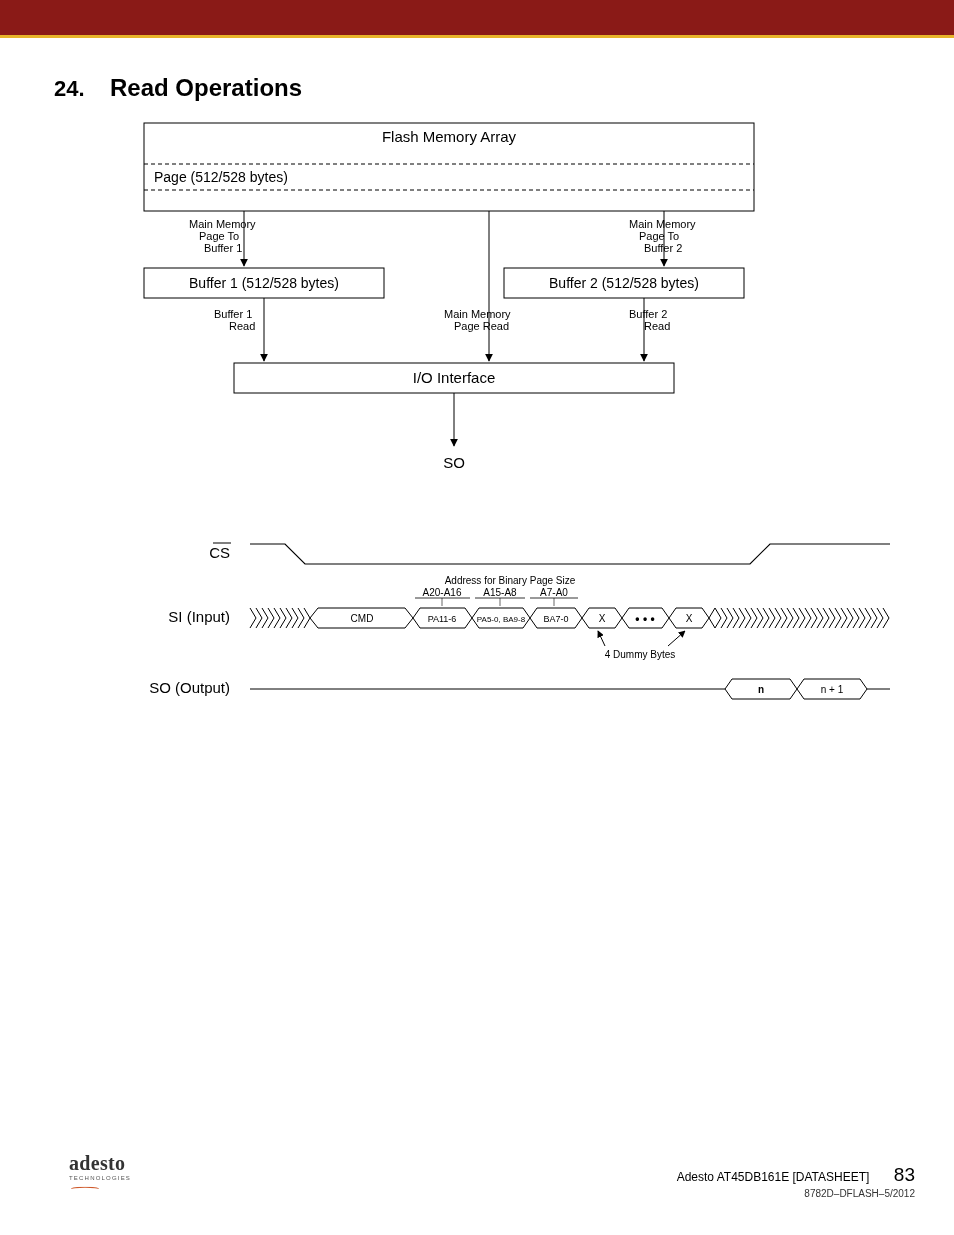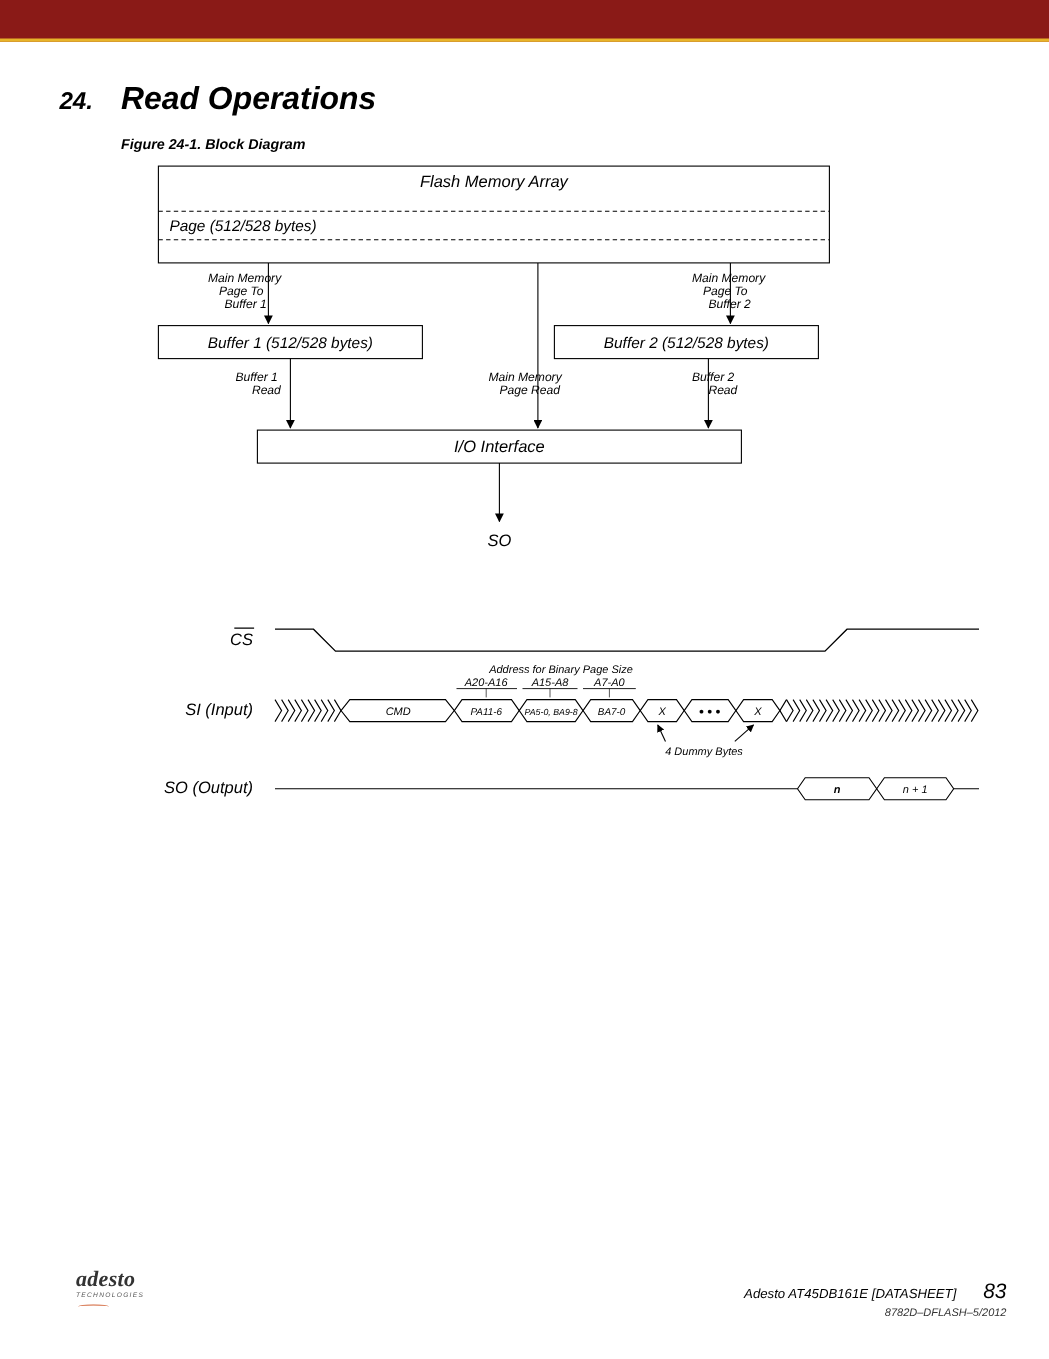--- a/index.html
+++ b/index.html
@@ -1,22 +1,22 @@
 <!DOCTYPE html>
 <html><head>
 <meta charset="utf-8">
 <style>
   * { box-sizing: border-box; }
   html, body { margin:0; padding:0; background:#fff; font-family: Arial, Helvetica, sans-serif; color:#000; }
-  .page { width:954px; height:1235px; position:relative;font-style:italic; }
+  .page { width:954px; height:1235px; position:relative; }
   .topbar { width:100%; height:38px; background:#8a1a17; border-bottom:3px solid #e7b42a; }
   .content { padding: 36px 54px 0 54px; }
   .heading-row { display:flex; align-items:baseline; margin-bottom:16px; }
   .section-num { font-size:22px; font-weight:bold; width:56px; }
-  .section-title { font-size:29px; font-weight:bold; }
+  .section-title { font-size:24px; font-weight:bold; }
   .intro { font-size:14px; margin-left:56px; margin-bottom:26px; }
   .fig-caption { font-size:13px; font-weight:bold; margin-left:56px; margin-bottom:8px; }
   .fig-area { margin-left:80px;text-align:center; }
   svg { display:block; }
   .footer { position:absolute; bottom:36px; left:15px; width:100%; padding:0 54px; display:flex; justify-content:space-between; align-items:flex-end; }
   .logo { font-family: Georgia, 'Times New Roman', serif; font-weight:bold; font-size:20px; color:#333; letter-spacing:0.3px; }
   .logo-sub { font-size:6px; letter-spacing:1.2px; color:#555; display:block; line-height:1; }
   .logo-swoosh { display:inline-block; width:28px; height:8px; border-top:2px solid #cf5a2c; border-radius:50% 50% 0 0; transform:translateY(-2px) scaleY(0.6); margin-left:2px;}
   .foot-right { text-align:right; }
   .foot-title { font-size:12px; }
@@ -28,21 +28,20 @@
 
 <div class="page">
   <div class="topbar"></div>
 
   <div class="content">
     <div class="heading-row">
       <div class="section-num">24.</div>
       <div class="section-title">Read Operations</div>
     </div>
 
-    <div class="fig-caption">Figure 24-1. Block Diagram</div>
 
     <div class="fig-area">
       <svg width="640" height="370" viewBox="0 0 640 370">
 
         <defs>
           <marker id="ah" viewBox="0 0 10 10" refX="9" refY="5" markerWidth="8" markerHeight="8" orient="auto">
             <path d="M0,0 L10,5 L0,10 z" fill="#000"></path>
           </marker>
         </defs>
 

